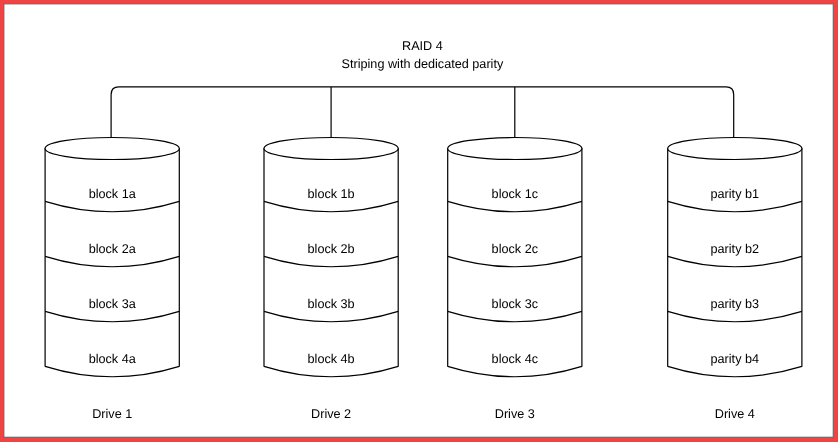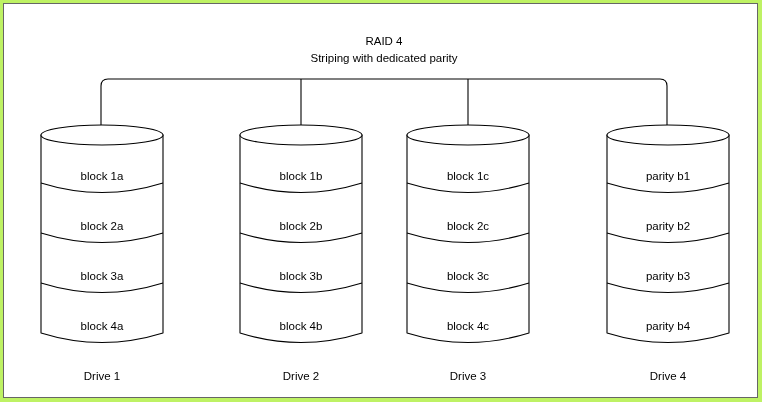--- a/index.html
+++ b/index.html
@@ -7,21 +7,21 @@
     padding: 0;
     background: #ffffff;
   }
   body {
     font-family: "Liberation Sans", sans-serif;
   }
   #canvas {
     position: relative;
     width: 762px;
     height: 402px;
-    background: #bef264;
+    background: #ef4444;
     overflow: hidden;
   }
   #diagram-svg {
     display: block;
     width: 762px;
     height: 402px;
   }
   .frame-rect {
     fill: #ffffff;
     stroke: #666666;

